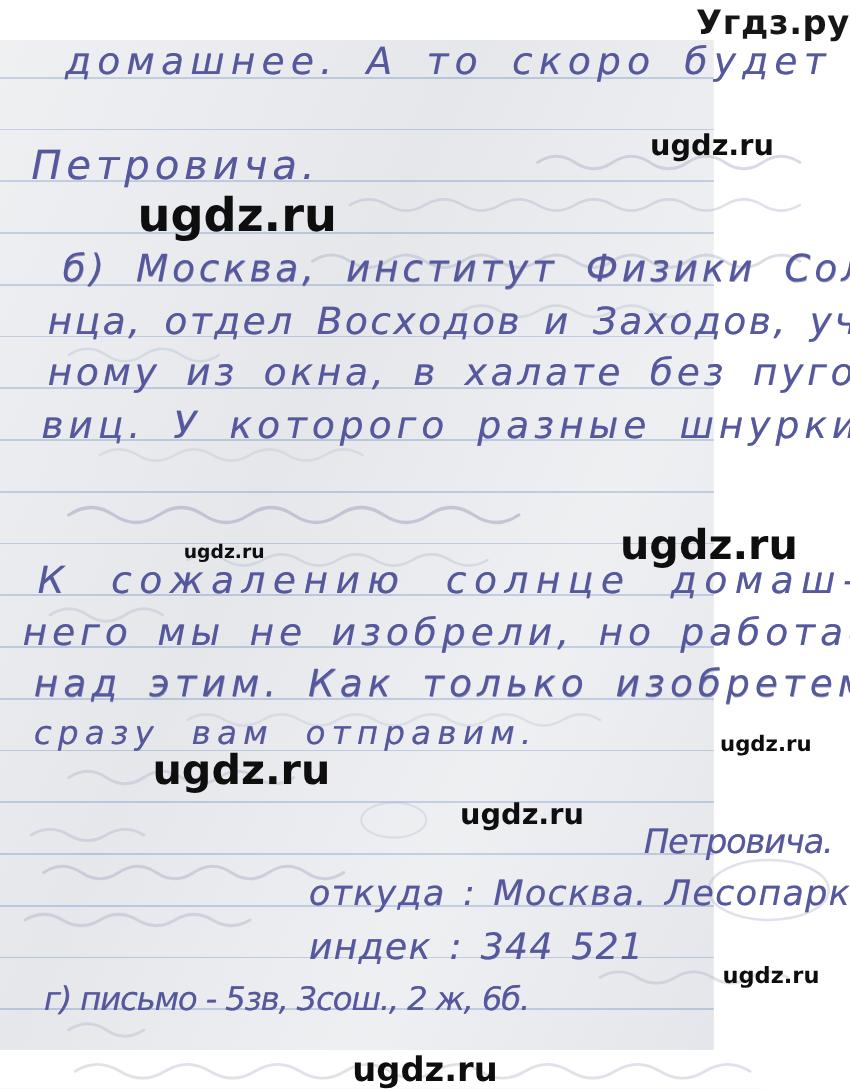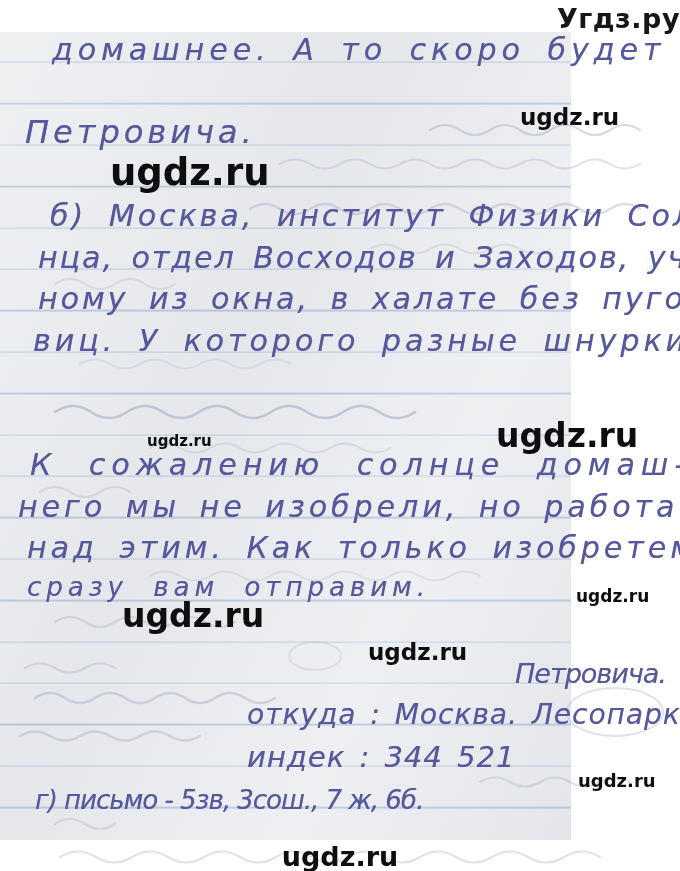--- a/index.html
+++ b/index.html
@@ -74,21 +74,21 @@
   <div class="hw" style="left:38px;top:208px;font-size:30px;letter-spacing:2px;word-spacing:6px;">нца, отдел Восходов и Заходов, уче-</div>
   <div class="hw" style="left:38px;top:249px;font-size:30px;letter-spacing:3px;word-spacing:8px;">ному из окна, в халате без пуго-</div>
   <div class="hw" style="left:33px;top:291px;font-size:30px;letter-spacing:4px;word-spacing:9px;">виц. У которого разные шнурки.</div>
   <div class="hw" style="left:30px;top:415px;font-size:30px;letter-spacing:6px;word-spacing:16px;">К сожалению солнце домаш-</div>
   <div class="hw" style="left:18px;top:457px;font-size:30px;letter-spacing:4px;word-spacing:6px;">него мы не изобрели, но работаем</div>
   <div class="hw" style="left:27px;top:498px;font-size:30px;letter-spacing:4px;word-spacing:8px;">над этим. Как только изобретем,</div>
   <div class="hw" style="left:27px;top:540px;font-size:26px;letter-spacing:5px;word-spacing:12px;">сразу вам отправим.</div>
   <div class="hw" style="left:515px;top:626px;font-size:27px;letter-spacing:-1px;">Петровича.</div>
   <div class="hw" style="left:247px;top:666px;font-size:28px;letter-spacing:1px;word-spacing:4px;">откуда : Москва. Лесопарк.1</div>
   <div class="hw" style="left:247px;top:708px;font-size:29px;letter-spacing:1px;word-spacing:4px;">индек : 344 521</div>
-  <div class="hw" style="left:35px;top:753px;font-size:26px;letter-spacing:-1px;">г) письмо - 5зв, 3сош., 7 ж, 6б.</div>
+  <div class="hw" style="left:35px;top:753px;font-size:26px;letter-spacing:-1px;">г) письмо - 5зв, 3сош., 2 ж, 6б.</div>
 
   <div class="wm" style="left:520px;top:74px;font-size:23px;">ugdz.ru</div>
   <div class="wm" style="left:110px;top:122px;font-size:37px;">ugdz.ru</div>
   <div class="wm" style="left:147px;top:402px;font-size:15px;">ugdz.ru</div>
   <div class="wm" style="left:496px;top:387px;font-size:33px;">ugdz.ru</div>
   <div class="wm" style="left:576px;top:556px;font-size:17px;">ugdz.ru</div>
   <div class="wm" style="left:122px;top:567px;font-size:33px;">ugdz.ru</div>
   <div class="wm" style="left:368px;top:609px;font-size:23px;">ugdz.ru</div>
   <div class="wm" style="left:578px;top:740px;font-size:18px;">ugdz.ru</div>
 </div>

